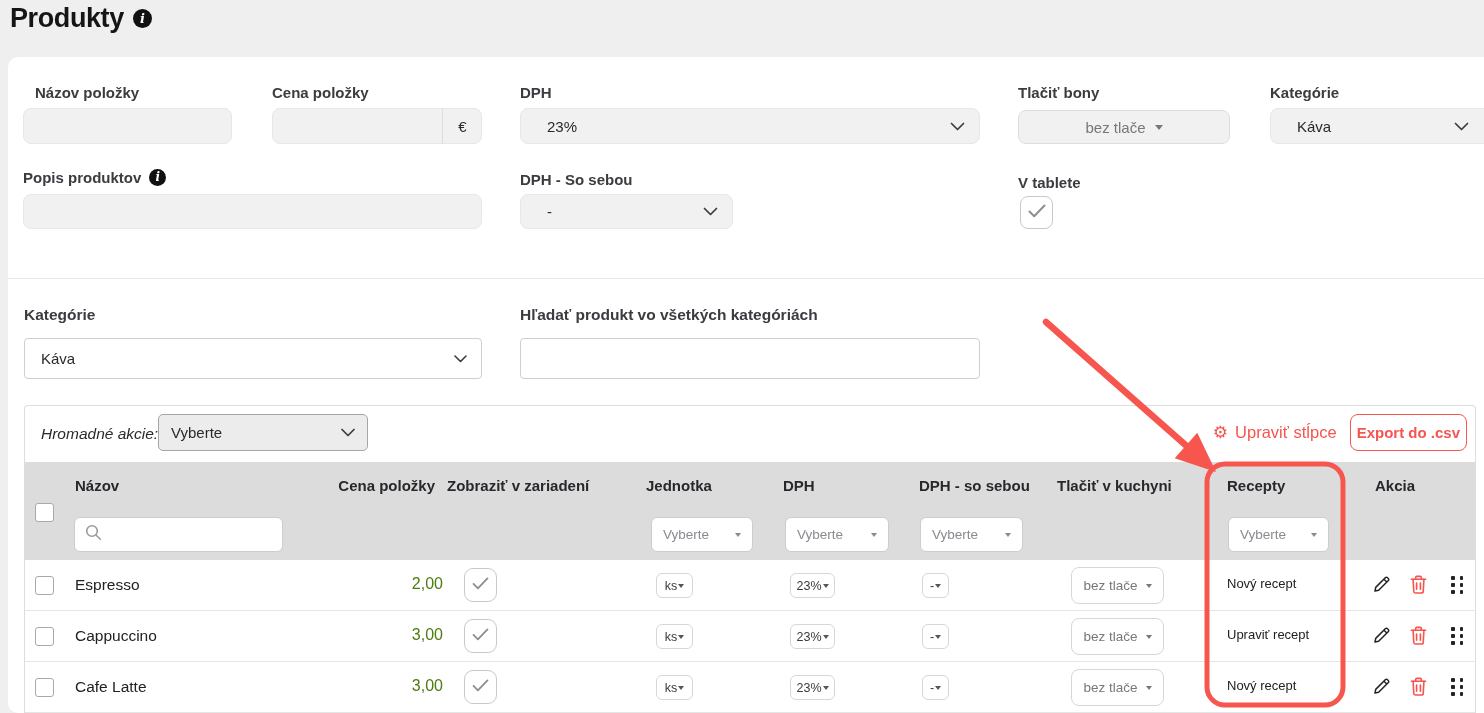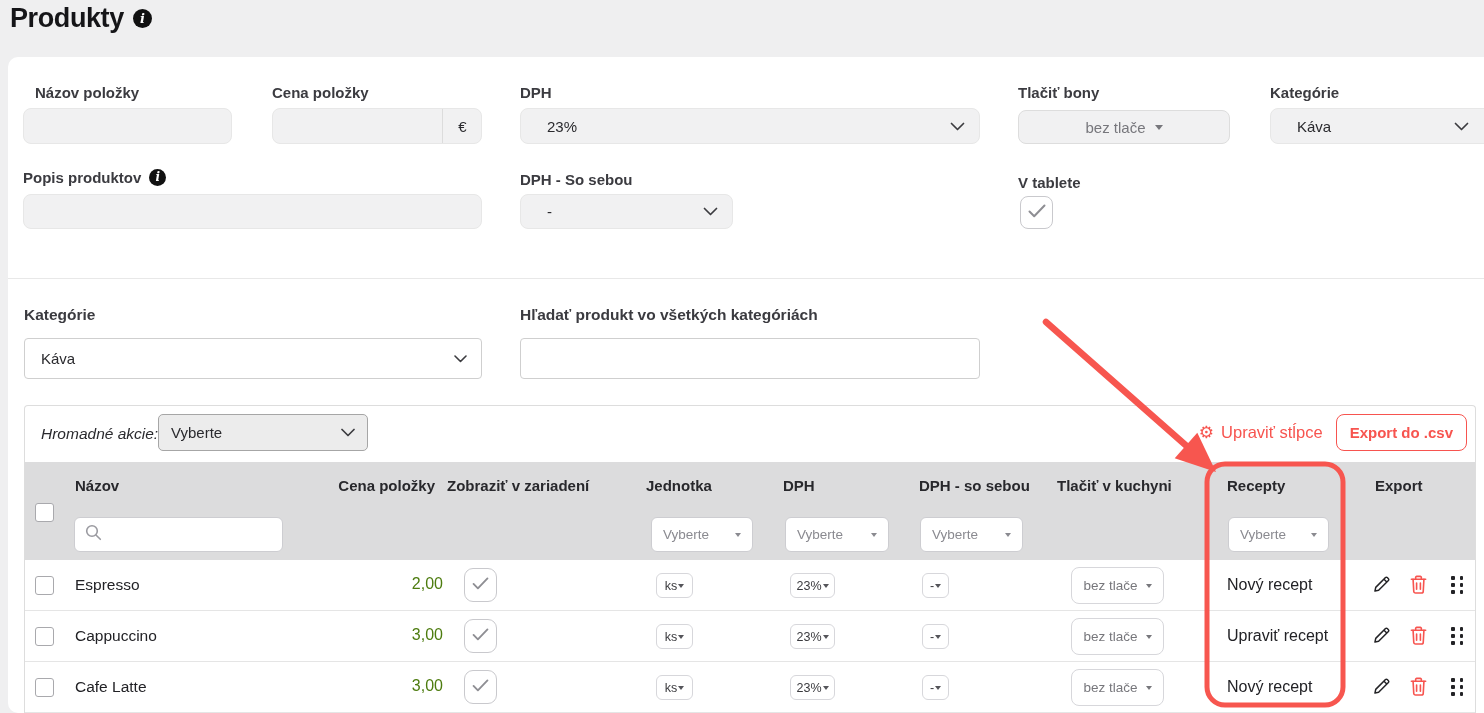--- a/index.html
+++ b/index.html
@@ -86,21 +86,21 @@
     position:absolute; left:133px; top:8px; width:210px; height:37px;
     background:#ececec; border:1px solid #a6a6a6; border-radius:5px;
     display:flex; align-items:center; padding:0 12px; font-size:15px; color:#2a2a2e; cursor:pointer;
   }
   .bulk-select .chev { margin-left:auto; }
   .toolbar-right { position:absolute; right:8px; top:8px; display:flex; align-items:center; gap:13px; }
   .edit-cols { display:flex; align-items:center; gap:7px; color:#f7544f; font-size:16.5px; cursor:pointer; }
   .gear { font-size:17px; line-height:1; color:#f7544f; }
   .export-btn {
     background:#fff; border:1.5px solid #f7544f; border-radius:8px; color:#f7544f;
-    font-size:15px; font-weight:700; height:37px; padding:0 13px; cursor:pointer;
+    font-size:15px; font-weight:700; height:37px; padding:0 6px; cursor:pointer;
     font-family:"Liberation Sans", sans-serif;
     text-align:right;
   }
   .thead { position:absolute; left:0; top:56px; width:100%; height:98px; background:#dcdcdd; }
   .th { position:absolute; top:15px; font-size:15px; font-weight:700; color:#28282c; white-space:nowrap; }
   .checkbox {
     position:absolute; width:19px; height:19px; background:#fff;
     border:1.5px solid #a9a9ad; border-radius:3px; cursor:pointer;
   }
   .search-box {
@@ -125,21 +125,21 @@
     display:flex; align-items:center; justify-content:center; gap:1px;
     font-size:12.5px; color:#3a3a3e; cursor:pointer; padding:0 5px;
   }
   .mini-btn .tri { color:#55555a; }
   .print-btn {
     position:absolute; left:1046px; top:7px; width:93px; height:37px;
     background:#fff; border:1px solid #d7d7db; border-radius:8px;
     display:flex; align-items:center; justify-content:center; gap:8px;
     font-size:13.5px; color:#77777c; cursor:pointer;
   }
-  .cell-recipe { position:absolute; left:1202px; top:16px; font-size:16px; color:#222226; cursor:pointer; white-space:nowrap; }
+  .cell-recipe { position:absolute; left:1202px; top:16px; font-size:13px; color:#222226; cursor:pointer; white-space:nowrap; }
   .icon-btn { position:absolute; top:14px; background:none; border:none; cursor:pointer; padding:0; }
   .drag-dots { display:grid; grid-template-columns:repeat(2,4px); gap:3.5px 4.5px; }
   .drag-dots i { width:3.6px; height:3.6px; background:#232326; border-radius:1px; }
   .annotation { position:absolute; left:0; top:0; width:1484px; height:713px; pointer-events:none; z-index:20; }
   .chev svg { display:block; }
 </style>
 </head>
 <body>
 
 <div class="page-title">
@@ -249,21 +249,21 @@
     <div class="thead">
       <div class="checkbox" style="left:10px; top:41px;"></div>
       <span class="th" style="left:50px;">Názov</span>
       <span class="th" style="left:310px; width:100px; text-align:right;">Cena položky</span>
       <span class="th" style="left:422px;">Zobraziť v zariadení</span>
       <span class="th" style="left:621px;">Jednotka</span>
       <span class="th" style="left:758px;">DPH</span>
       <span class="th" style="left:894px;">DPH - so sebou</span>
       <span class="th" style="left:1032px;">Tlačiť v kuchyni</span>
       <span class="th" style="left:1202px;">Recepty</span>
-      <span class="th" style="left:1350px;">Export</span>
+      <span class="th" style="left:1350px;">Akcia</span>
 
       <div class="search-box">
         <span>
           <svg width="17" height="17" viewBox="0 0 17 17">
               <circle cx="7" cy="7" r="5.3" fill="none" stroke="#9a9aa0" stroke-width="1.6"></circle>
               <path d="M11.2 11.2L15.3 15.3" stroke="#9a9aa0" stroke-width="1.6" stroke-linecap="round"></path>
             </svg>
         </span>
         <input style="">
       </div>

